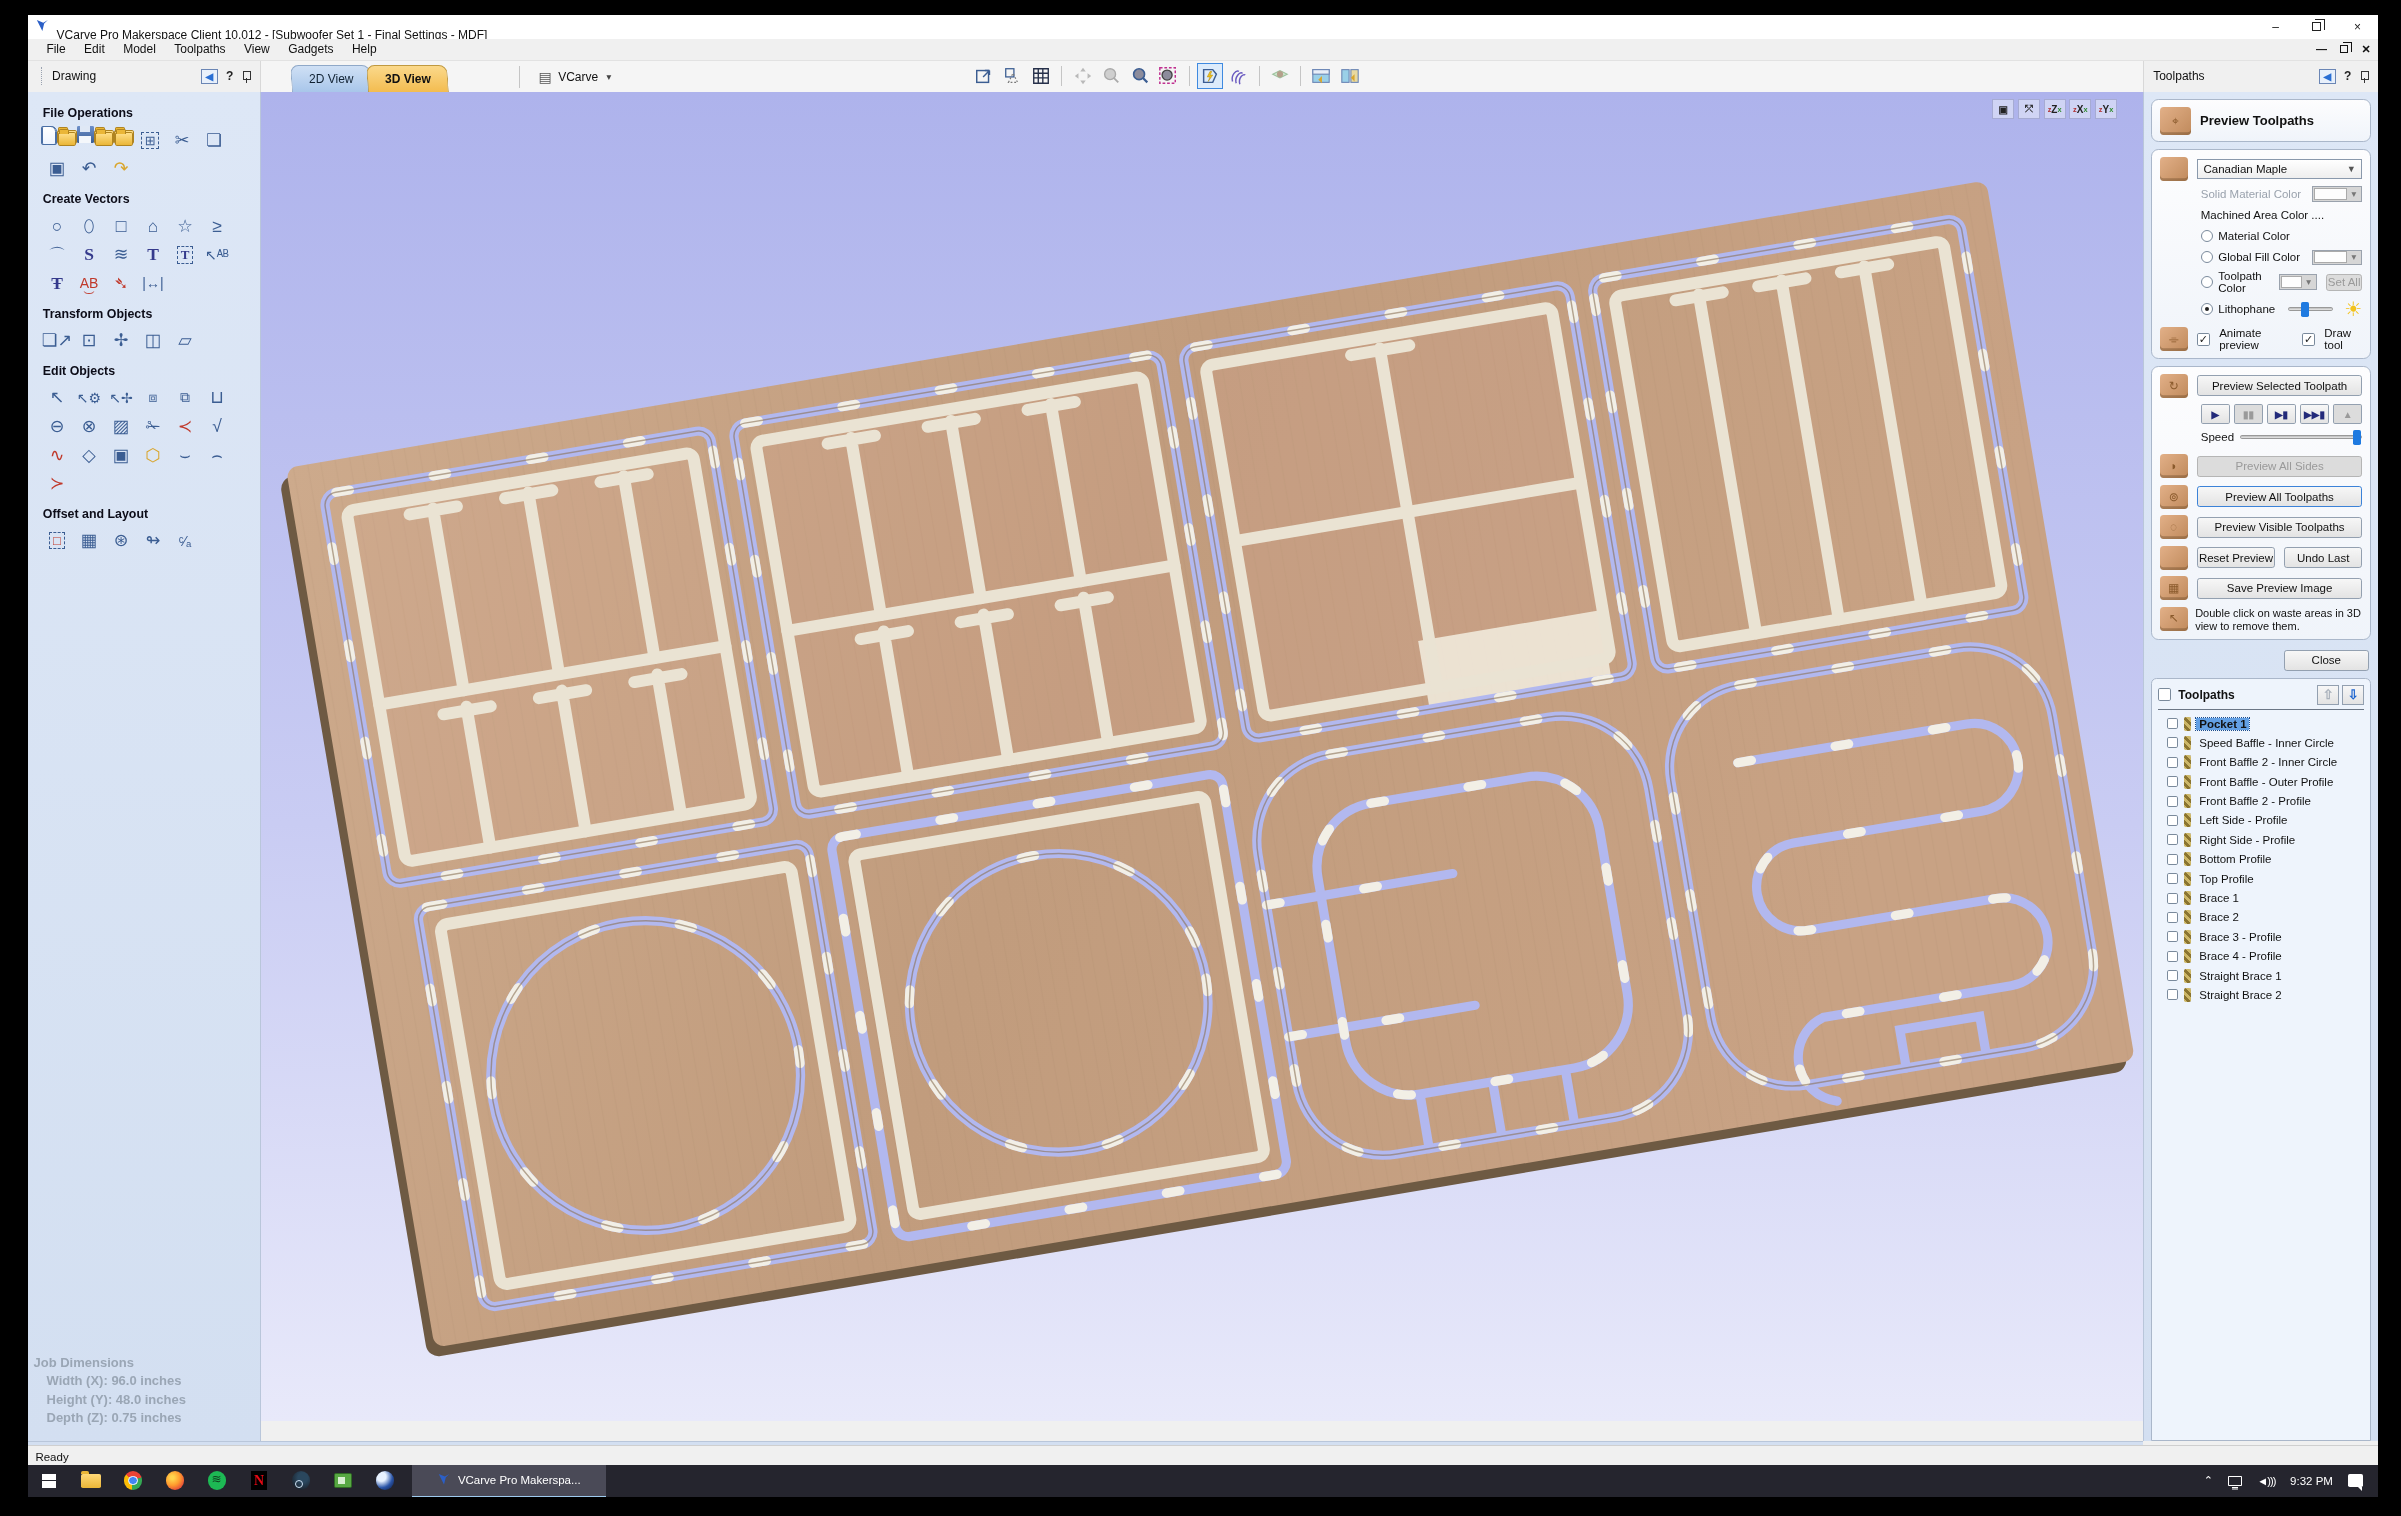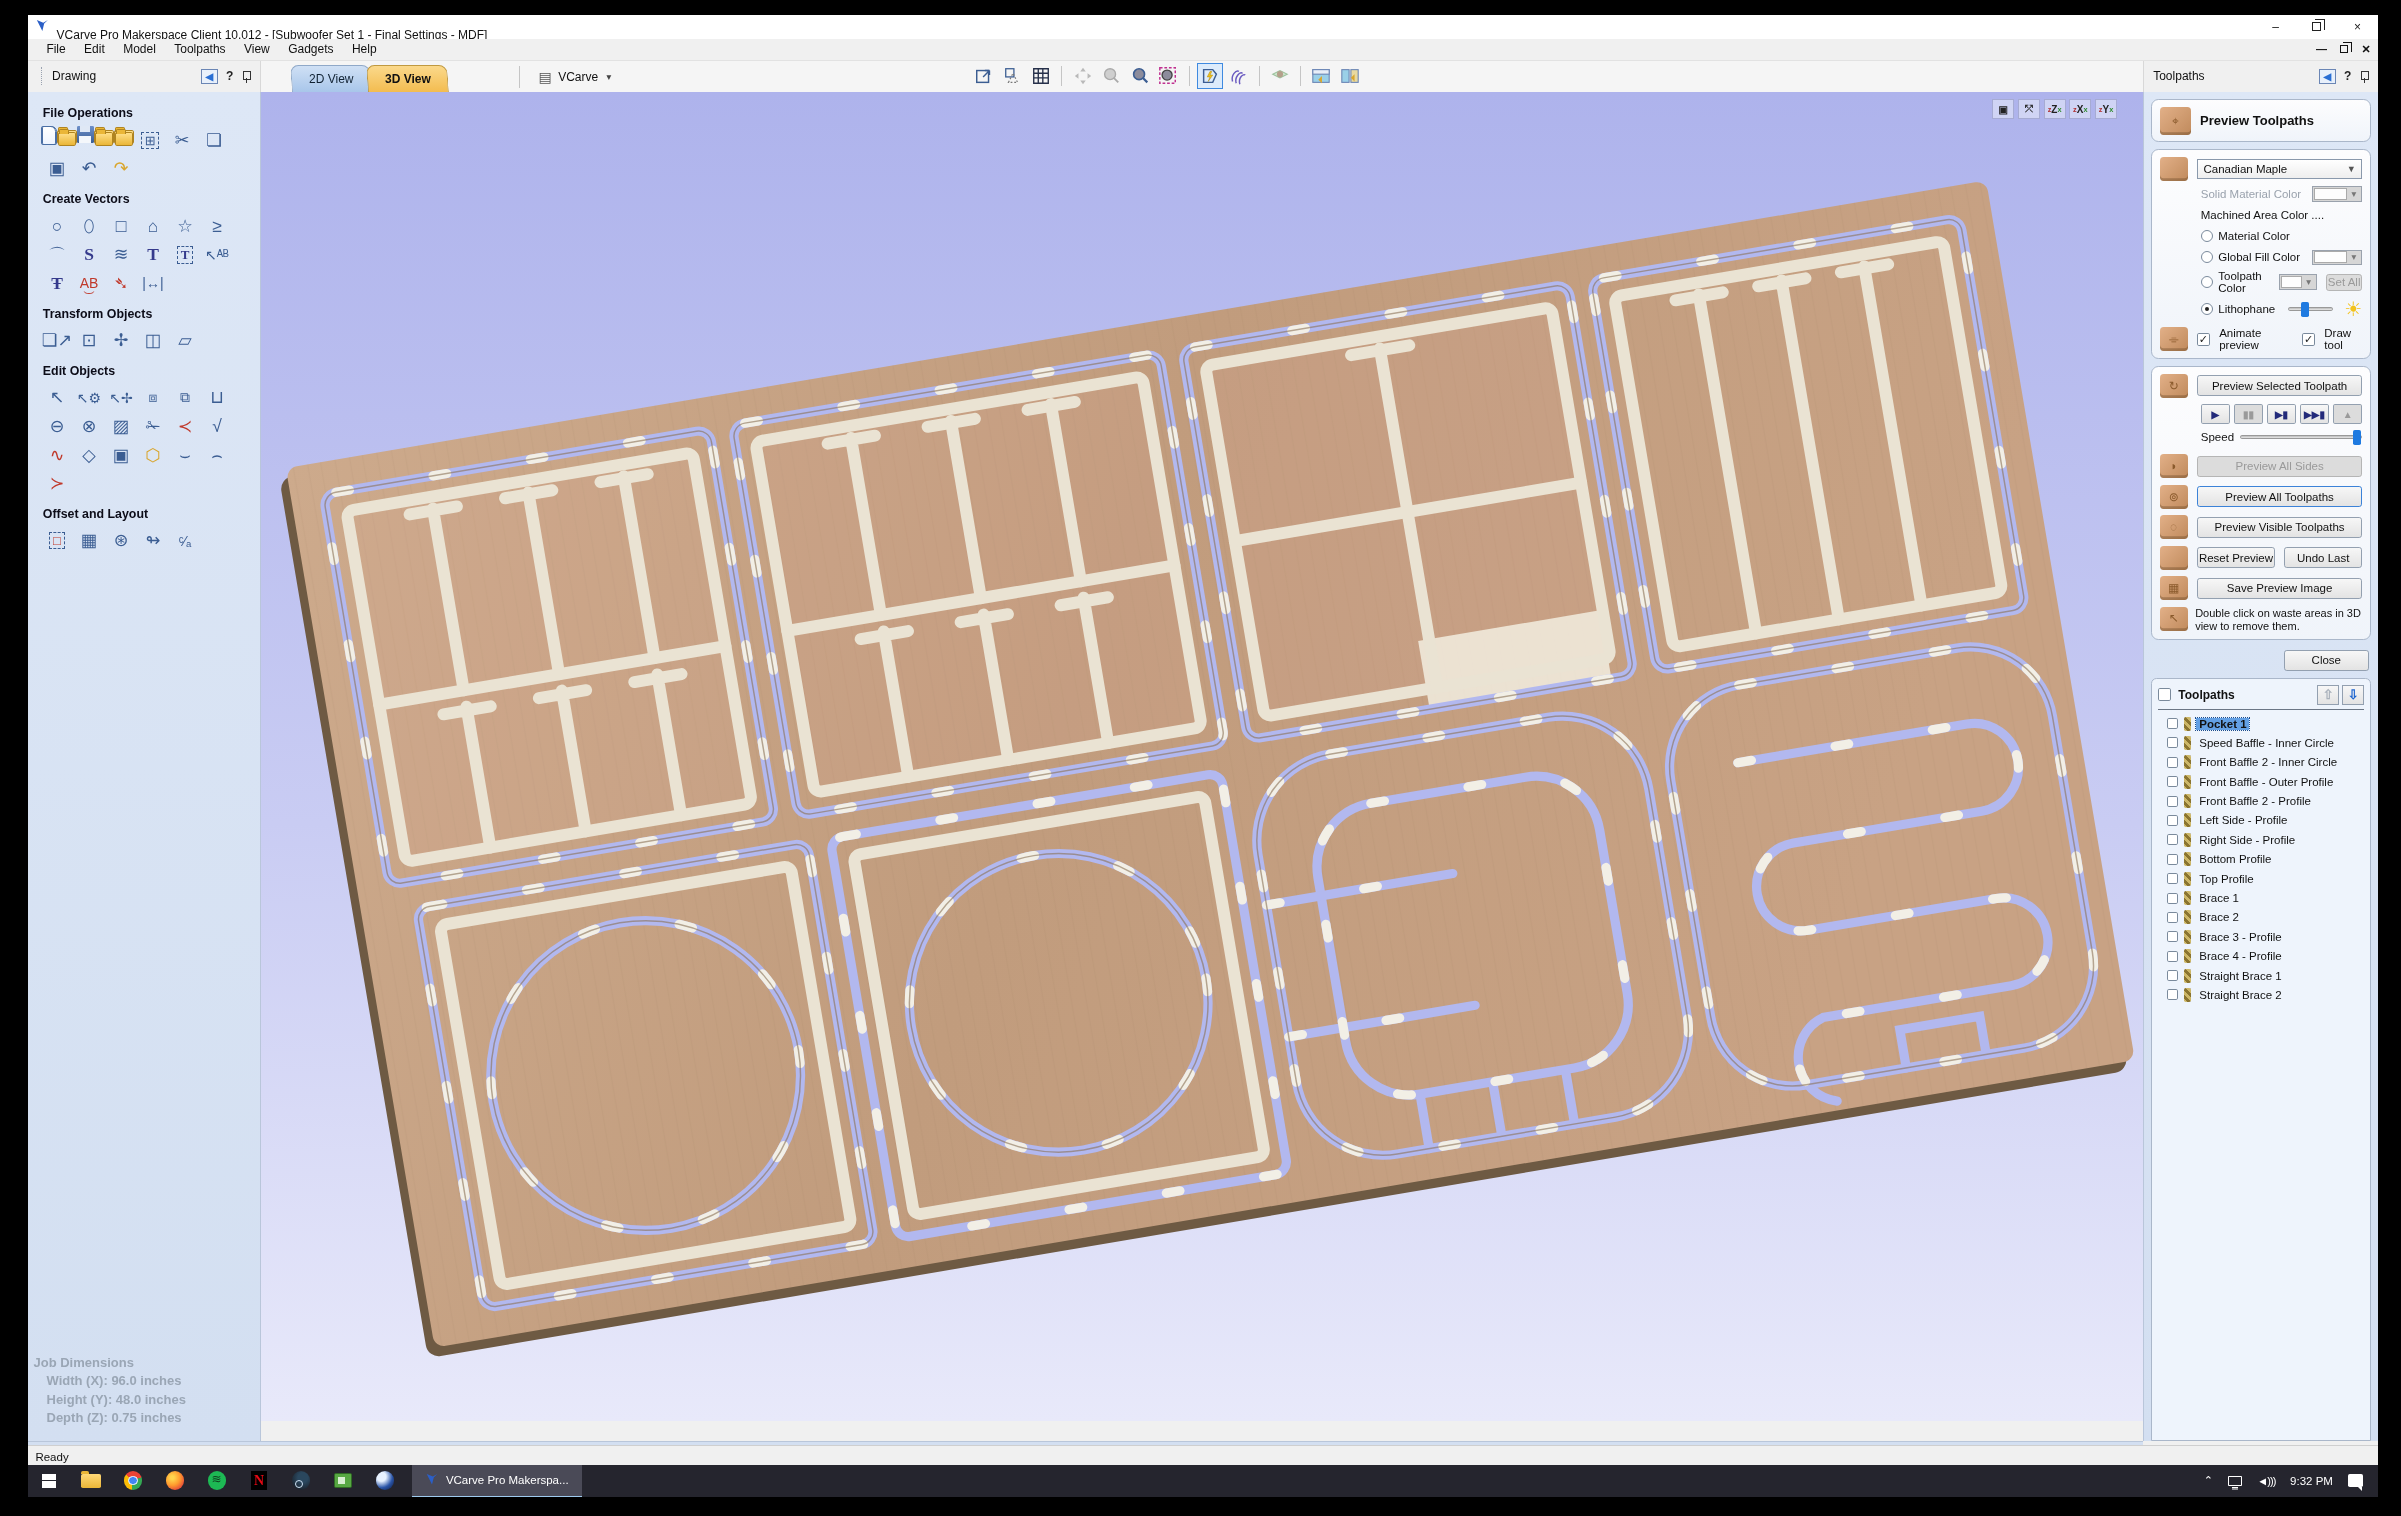--- a/index.html
+++ b/index.html
@@ -146,21 +146,21 @@
   .ic-chrome:after { content:""; position:absolute; left:4.6px; top:4.6px; width:9.2px; height:9.2px; border-radius:50%; background:#4285f4; border:1.8px solid #fff; box-sizing:border-box; }
   .ic-firefox { background:radial-gradient(circle at 35% 35%,#ffd54d 10%,#ff9c2e 45%,#e3443a 80%); }
   .ic-spotify { background:#1db954; position:relative; }
   .ic-spotify:after { content:"≋"; position:absolute; left:3.7px; top:0.9px; color:#10381c; font-size:12px; }
   .ic-netflix { width:16.6px; height:18.4px; background:#000; color:#e50914; font-weight:bold; font-size:14px; display:flex; align-items:center; justify-content:center; font-family:"Liberation Serif",serif; }
   .ic-steam { background:radial-gradient(circle at 60% 35%,#2a475e 30%,#171a21 90%); position:relative; }
   .ic-steam:after { content:""; position:absolute; left:2.8px; top:8.3px; width:6.5px; height:6.5px; border-radius:50%; border:1.8px solid #cfe3f5; }
   .ic-gpu { width:18.4px; height:14.7px; background:#57a843; border:0.9px solid #2f6b24; border-radius:1.8px; position:relative; }
   .ic-gpu:after { content:""; position:absolute; left:2.8px; top:2.8px; width:7.4px; height:6.5px; background:#d8efd2; }
   .ic-blue { background:radial-gradient(circle at 30% 30%,#e8f2ff 25%,#2a55a8 60%,#101c40 95%); }
-  .tb-task { height:32px; display:flex; align-items:center; gap:7.4px; padding:0 13px; background:#4a4a57; border-bottom:1.8px solid #9ecbeF; color:#fff; font-size:11.5px; margin-left:5.5px; }
+  .tb-task { height:32px; display:flex; align-items:center; gap:7.4px; padding:0 25px; background:#4a4a57; border-bottom:1.8px solid #9ecbeF; color:#fff; font-size:11.5px; margin-left:5.5px; }
   .tb-task svg { width:14px; height:14px; }
   .tray { margin-left:auto; display:flex; align-items:center; gap:14.7px; padding-right:14.7px; color:#fff; font-size:11.5px; }
   .tray .chev { font-size:11px; }
   .net-ic { width:14.7px; height:10px; border:1.3px solid #fff; border-radius:0.9px; position:relative; }
   .net-ic:after { content:""; position:absolute; left:3.7px; bottom:-3.7px; width:5.5px; height:1.5px; background:#fff; box-shadow:0 1.5px 0 0 #fff; }
   .spk { letter-spacing:-0.9px; font-size:11px; }
   .notif { width:15.7px; height:13px; background:#fff; border-radius:1.8px; position:relative; }
   .notif:after { content:""; position:absolute; right:1.8px; bottom:-3.7px; border-left:4.6px solid transparent; border-top:4.6px solid #fff; }
   .vflag { fill:#2b5fc7; }
 </style>

